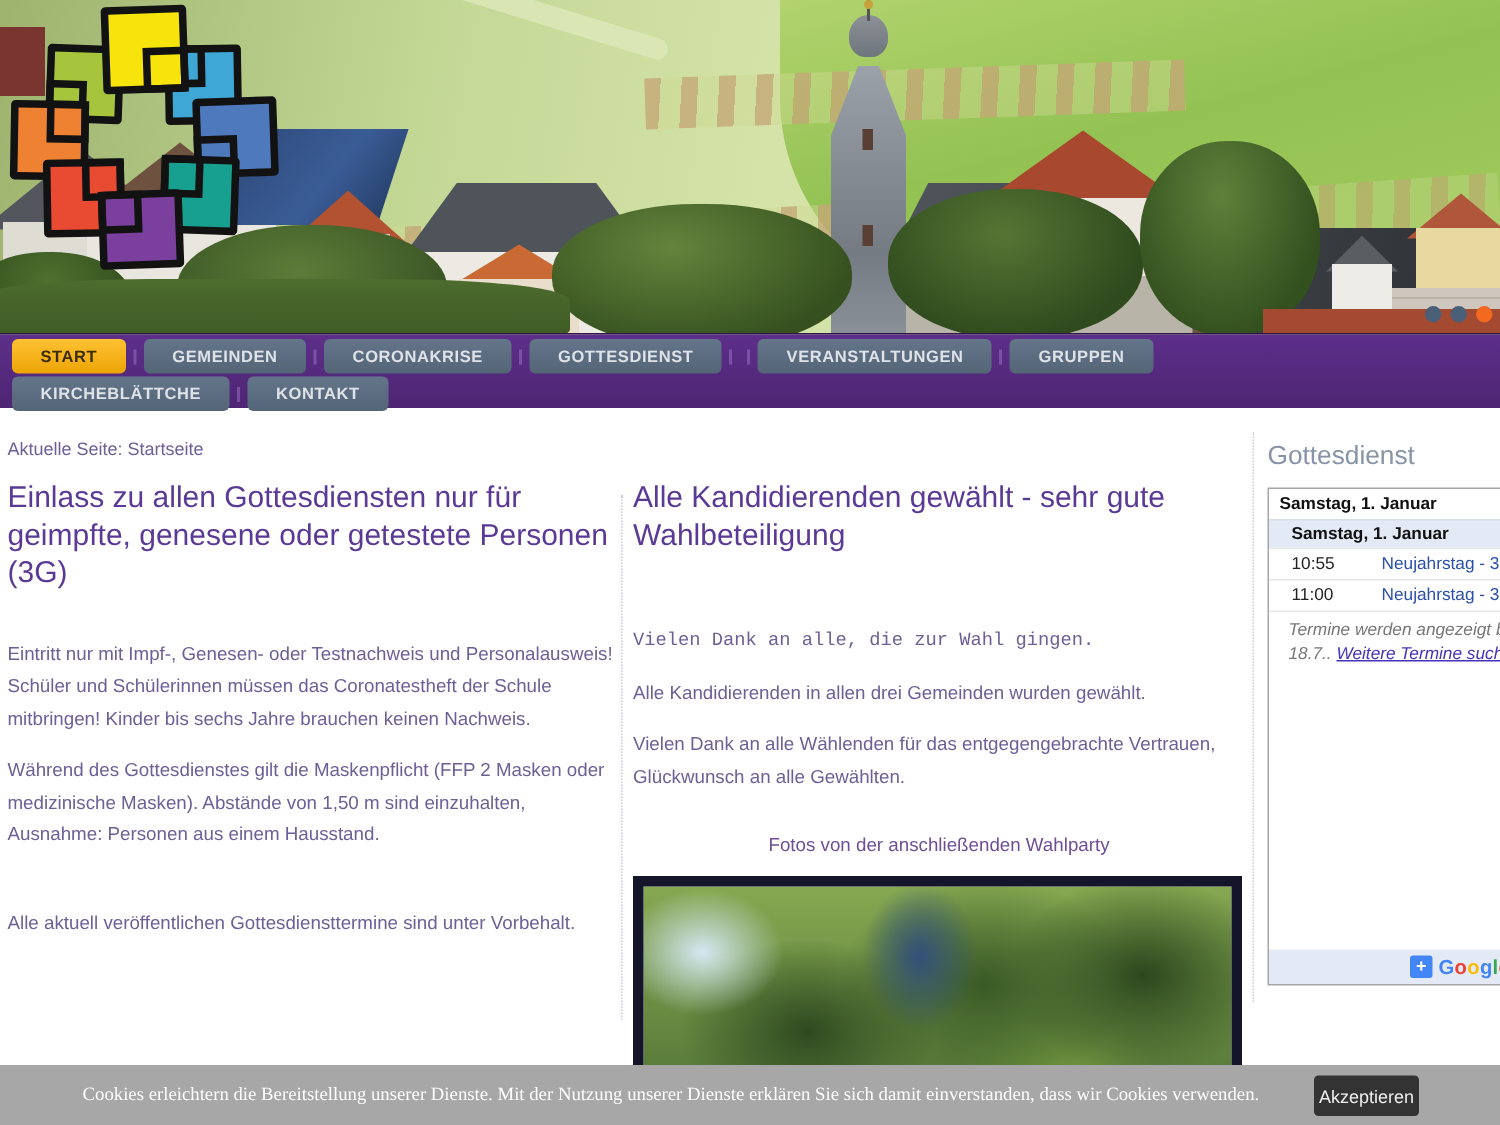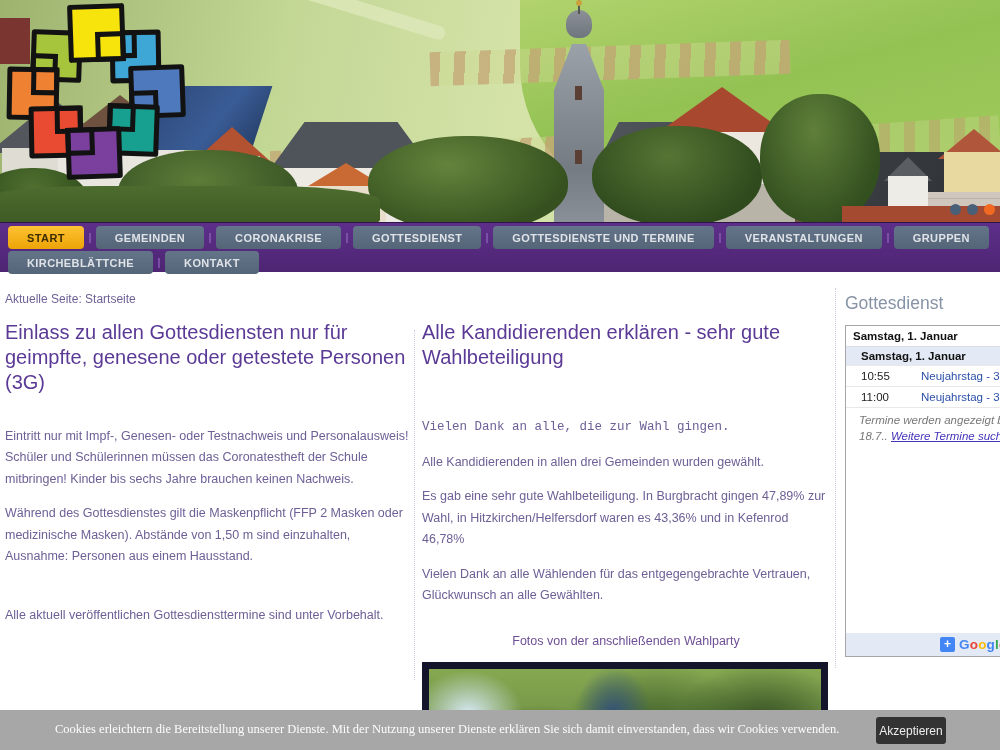--- a/index.html
+++ b/index.html
@@ -241,21 +241,20 @@
   <nav class="nav">
     <div class="nav-row r1">
       <button class="tab active">START</button>
       <span class="sep"></span>
       <button class="tab">GEMEINDEN</button>
       <span class="sep"></span>
       <button class="tab">CORONAKRISE</button>
       <span class="sep"></span>
       <button class="tab">GOTTESDIENST</button>
       <span class="sep"></span>
-      <button class="tab">GOTTESDIENSTE UND TERMINE</button>
       <span class="sep"></span>
       <button class="tab">VERANSTALTUNGEN</button>
       <span class="sep"></span>
       <button class="tab">GRUPPEN</button>
     </div>
     <div class="nav-row r2">
       <button class="tab">KIRCHEBLÄTTCHE</button>
       <span class="sep"></span>
       <button class="tab">KONTAKT</button>
     </div>
@@ -267,24 +266,23 @@
   <div class="col-divider div2"></div>
 
   <article class="article left">
     <h1>Einlass zu allen Gottesdiensten nur für geimpfte, genesene oder getestete Personen (3G)</h1>
     <p>Eintritt nur mit Impf-, Genesen- oder Testnachweis und Personalausweis! Schüler und Schülerinnen müssen das Coronatestheft der Schule mitbringen! Kinder bis sechs Jahre brauchen keinen Nachweis.</p>
     <p>Während des Gottesdienstes gilt die Maskenpflicht (FFP 2 Masken oder medizinische Masken). Abstände von 1,50 m sind einzuhalten, Ausnahme: Personen aus einem Hausstand.</p>
     <p class="spaced">Alle aktuell veröffentlichen Gottesdiensttermine sind unter Vorbehalt.</p>
   </article>
 
   <article class="article mid">
-    <h1>Alle Kandidierenden erklären - sehr gute Wahlbeteiligung</h1>
+    <h1>Alle Kandidierenden gewählt - sehr gute Wahlbeteiligung</h1>
     <p>Vielen Dank an alle, die zur Wahl gingen.</p>
     <p>Alle Kandidierenden in allen drei Gemeinden wurden gewählt.</p>
-    <p>Es gab eine sehr gute Wahlbeteiligung. In Burgbracht gingen 47,89% zur Wahl, in Hitzkirchen/Helfersdorf waren es 43,36% und in Kefenrod 46,78%</p>
     <p>Vielen Dank an alle Wählenden für das entgegengebrachte Vertrauen, Glückwunsch an alle Gewählten.</p>
     <div class="caption">Fotos von der anschließenden Wahlparty</div>
     <div class="photo-frame"></div>
   </article>
 
   <div class="sidebar-title">Gottesdienst</div>
   <div class="calendar">
     <div class="cal-header">Samstag, 1. Januar</div>
     <div class="cal-day-header">Samstag, 1. Januar</div>
     <div class="cal-event">

